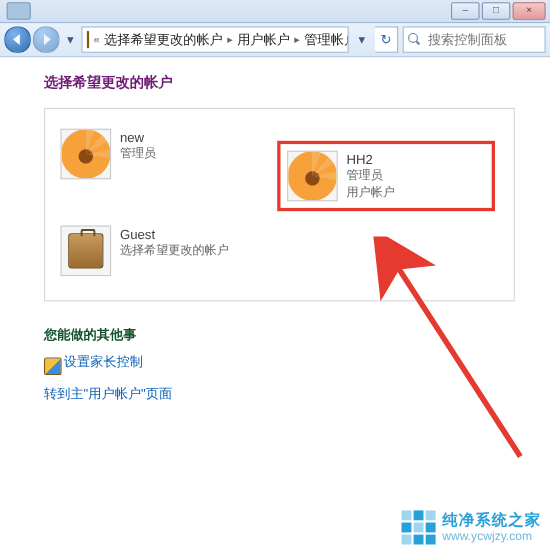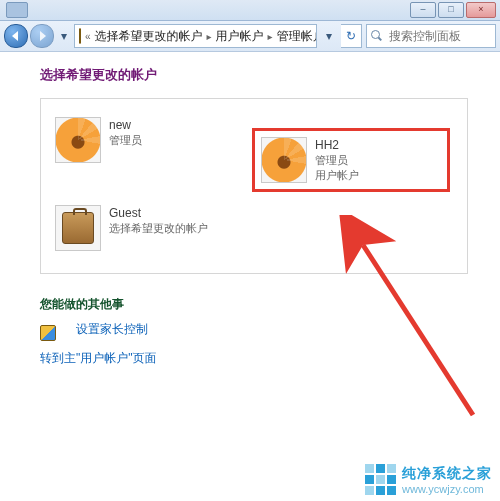--- a/index.html
+++ b/index.html
@@ -49,28 +49,28 @@
   .briefcase::before{content:""; position:absolute; left:10px; top:-5px; width:10px; height:5px; border:2px solid #6a4a22; border-bottom:none; border-radius:3px 3px 0 0;}
   .acct-text { line-height:1.35; }
   .acct-name { color:#404040; }
   .acct-sub  { color:#666; font-size:11px; }
 
   .links { margin-top:16px; }
   .link { color:#0b61b8; cursor:pointer; margin-bottom:6px; display:inline-block; }
 
   .other { margin-top:22px; }
   .other h2 { font-size:12px; margin:0 0 8px 0; color:#14532d; font-weight:bold; }
-  .other-row { display:flex; align-items:center; gap:20px; margin-bottom:6px; }
+  .other-row { display:flex; align-items:center; gap:2px; margin-bottom:6px; }
   .shield-sm { width:14px; height:14px; background:linear-gradient(135deg,#f0c040 50%, #3a8de0 50%); border:1px solid #7a5a10; border-radius:2px; }
 
   
   .anno-arrow { position:absolute; left:262px; top:116px; width:190px; height:210px; pointer-events:none; }
 
   
-  .watermark { position:absolute; right:8px; bottom:6px; display:flex; align-items:center; gap:6px; color:#2aa0d8; font-size:14px; font-weight:bold; letter-spacing:1px; }
+  .watermark { position:absolute; right:8px; bottom:6px; display:flex; gap:6px; color:#2aa0d8; font-size:14px; font-weight:bold; letter-spacing:1px; }
   .wm-blocks { display:grid; grid-template-columns:repeat(3,9px); grid-auto-rows:9px; gap:2px; }
   .wm-blocks span{ background:#2aa0d8; }
   .wm-blocks span.lt{ background:#9fd6ee; }
 </style>
 </head>
 <body>
 
 <div class="window">
 
   <div class="titlebar">

